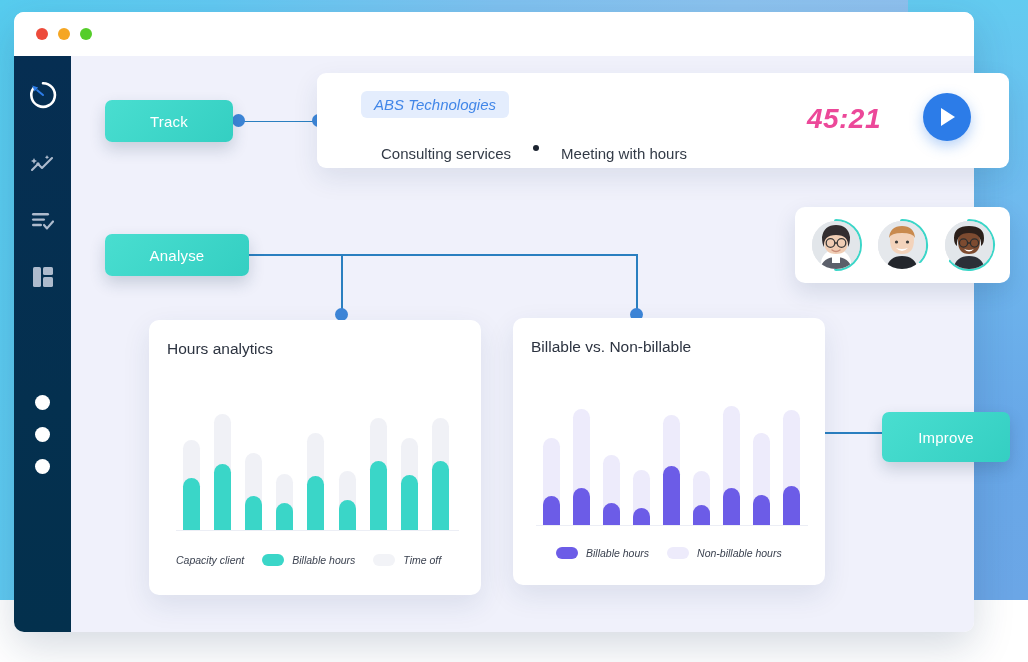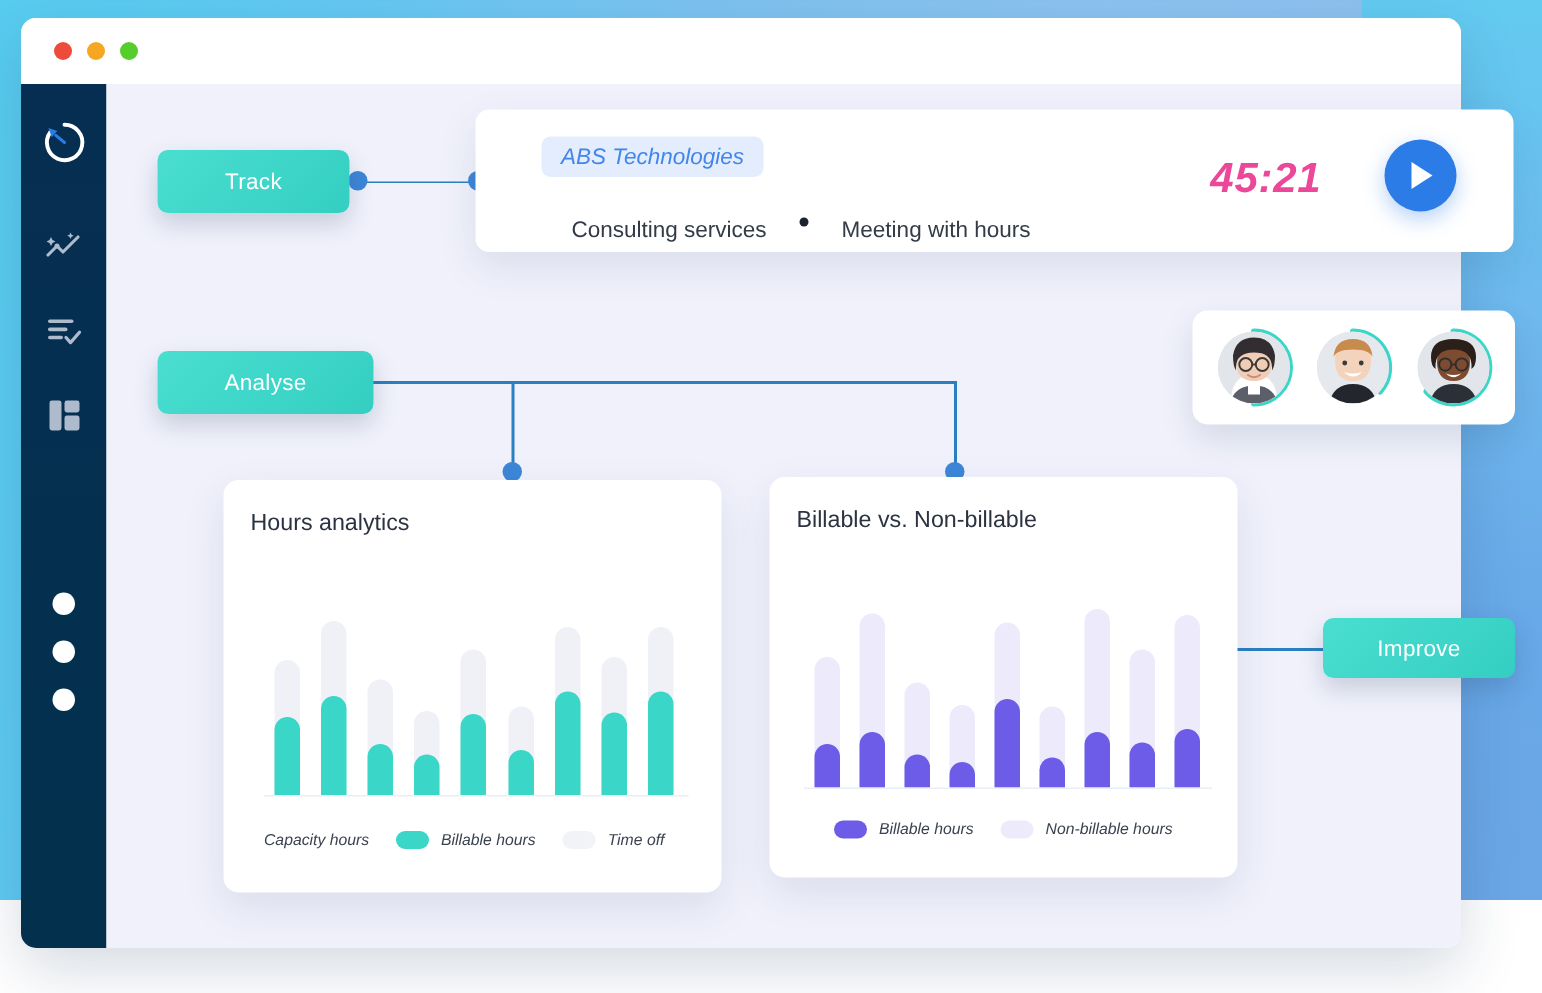--- a/index.html
+++ b/index.html
@@ -62,21 +62,21 @@
     background:linear-gradient(135deg,#49ded0 0%,#34cfc2 100%);
     border-radius:7px;
     color:#ffffff;
     display:flex;align-items:center;justify-content:center;
     font-size:15px;font-weight:400;letter-spacing:.2px;
     box-shadow:0 7px 16px rgba(30,60,90,.20);
     cursor:pointer;
   }
   #btn-track{left:105px;top:100px;width:128px;height:42px;}
   #btn-analyse{left:105px;top:234px;width:144px;height:42px;}
-  #btn-improve{left:882px;top:412px;width:128px;height:40px;}
+  #btn-improve{left:882px;top:412px;width:128px;height:50px;}
 
   
   .cdot{position:absolute;width:13px;height:13px;border-radius:50%;background:#3d86d8;}
   .cline{position:absolute;background:#2a7fc0;}
   .clineh{height:1.6px;}
   .clinev{width:1.6px;}
 
   
   #timer-card{
     position:absolute;left:317px;top:73px;width:692px;height:95px;
@@ -331,21 +331,21 @@
       <div class="bar-fg" style="height: 44%; background: rgb(58, 214, 200);"></div>
     </div>
     <div class="bar-col">
       <div class="bar-bg" style="height: 90%; background: rgb(240, 241, 246);"></div>
       <div class="bar-fg" style="height: 55%; background: rgb(58, 214, 200);"></div>
     </div>
   </div>
 <div class="axis" id="axis-hours"></div>
 <div class="legend" id="legend-hours">
     <div class="legend-item">
-      <span class="legend-label">Capacity hours</span>
+      <span class="legend-label">Capacity client</span>
     </div>
     <div class="legend-item">
       <span class="legend-pill" style="background: rgb(58, 214, 200);"></span>
       <span class="legend-label">Billable hours</span>
     </div>
     <div class="legend-item">
       <span class="legend-pill" style="background: rgb(242, 243, 247);"></span>
       <span class="legend-label">Time off</span>
     </div>
   </div>

